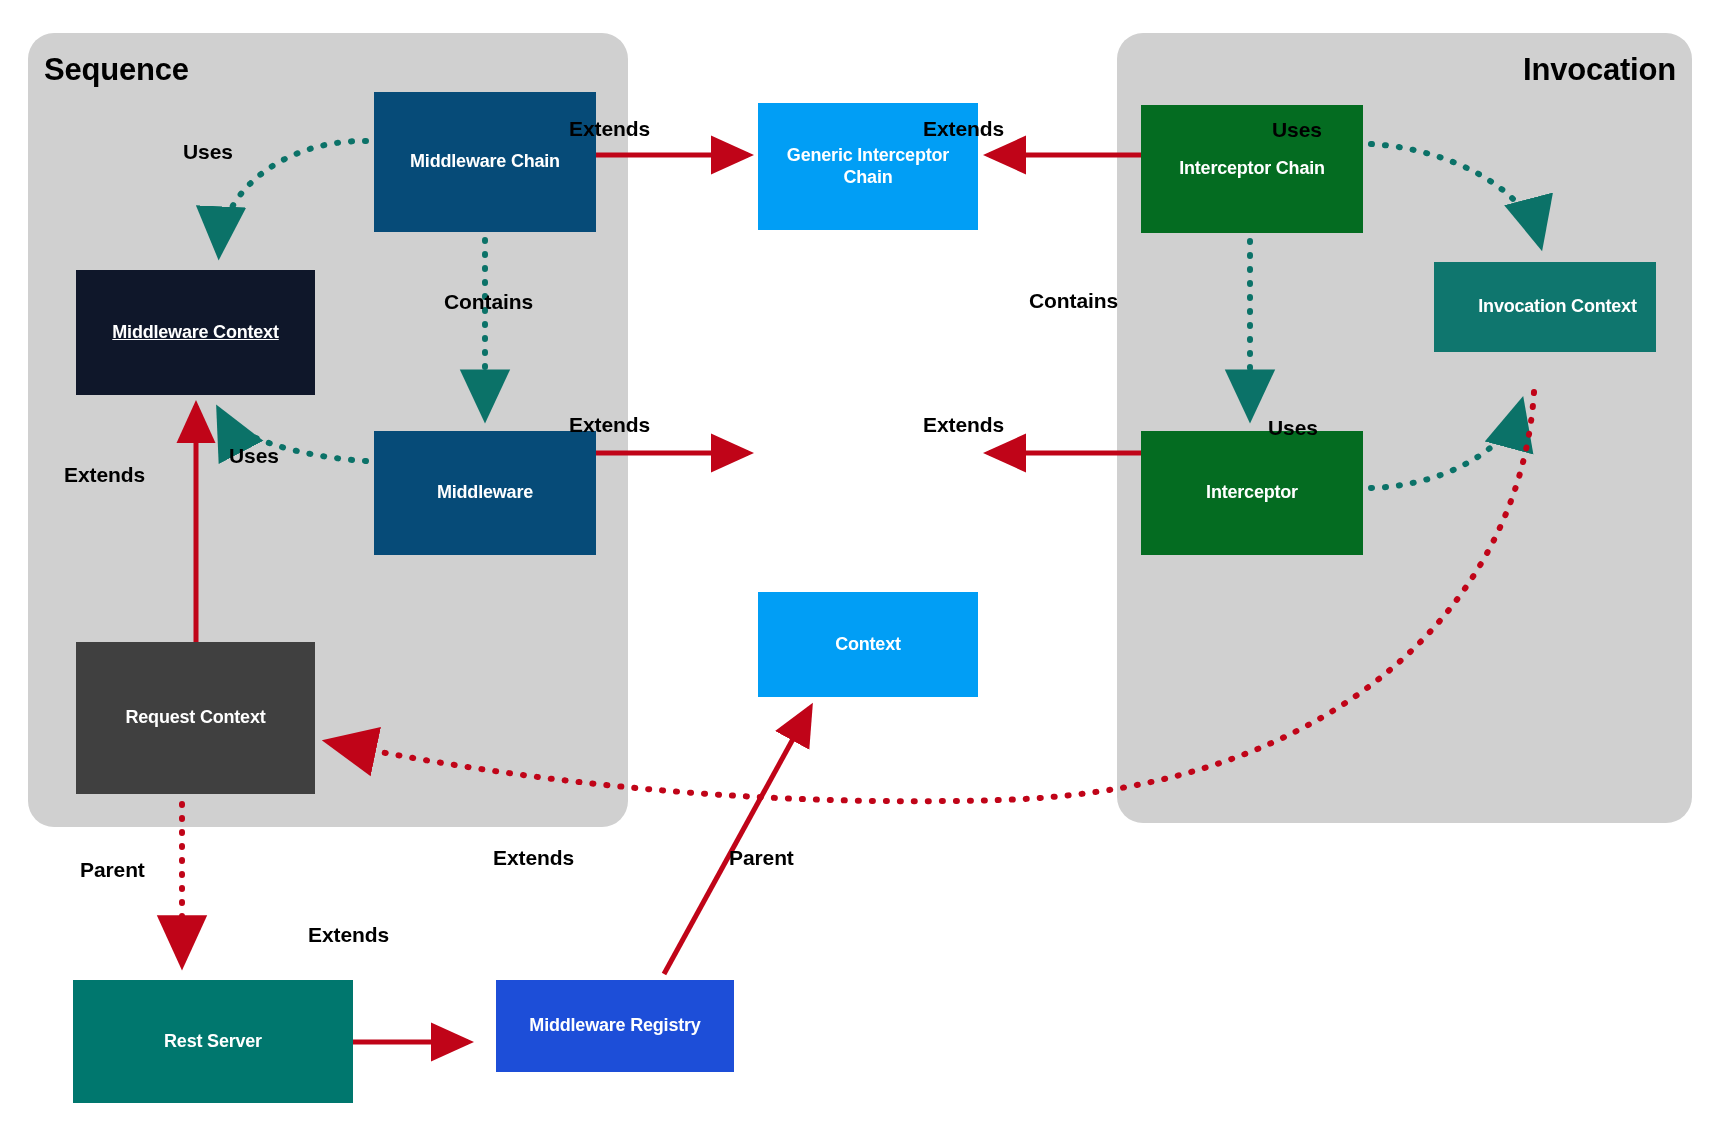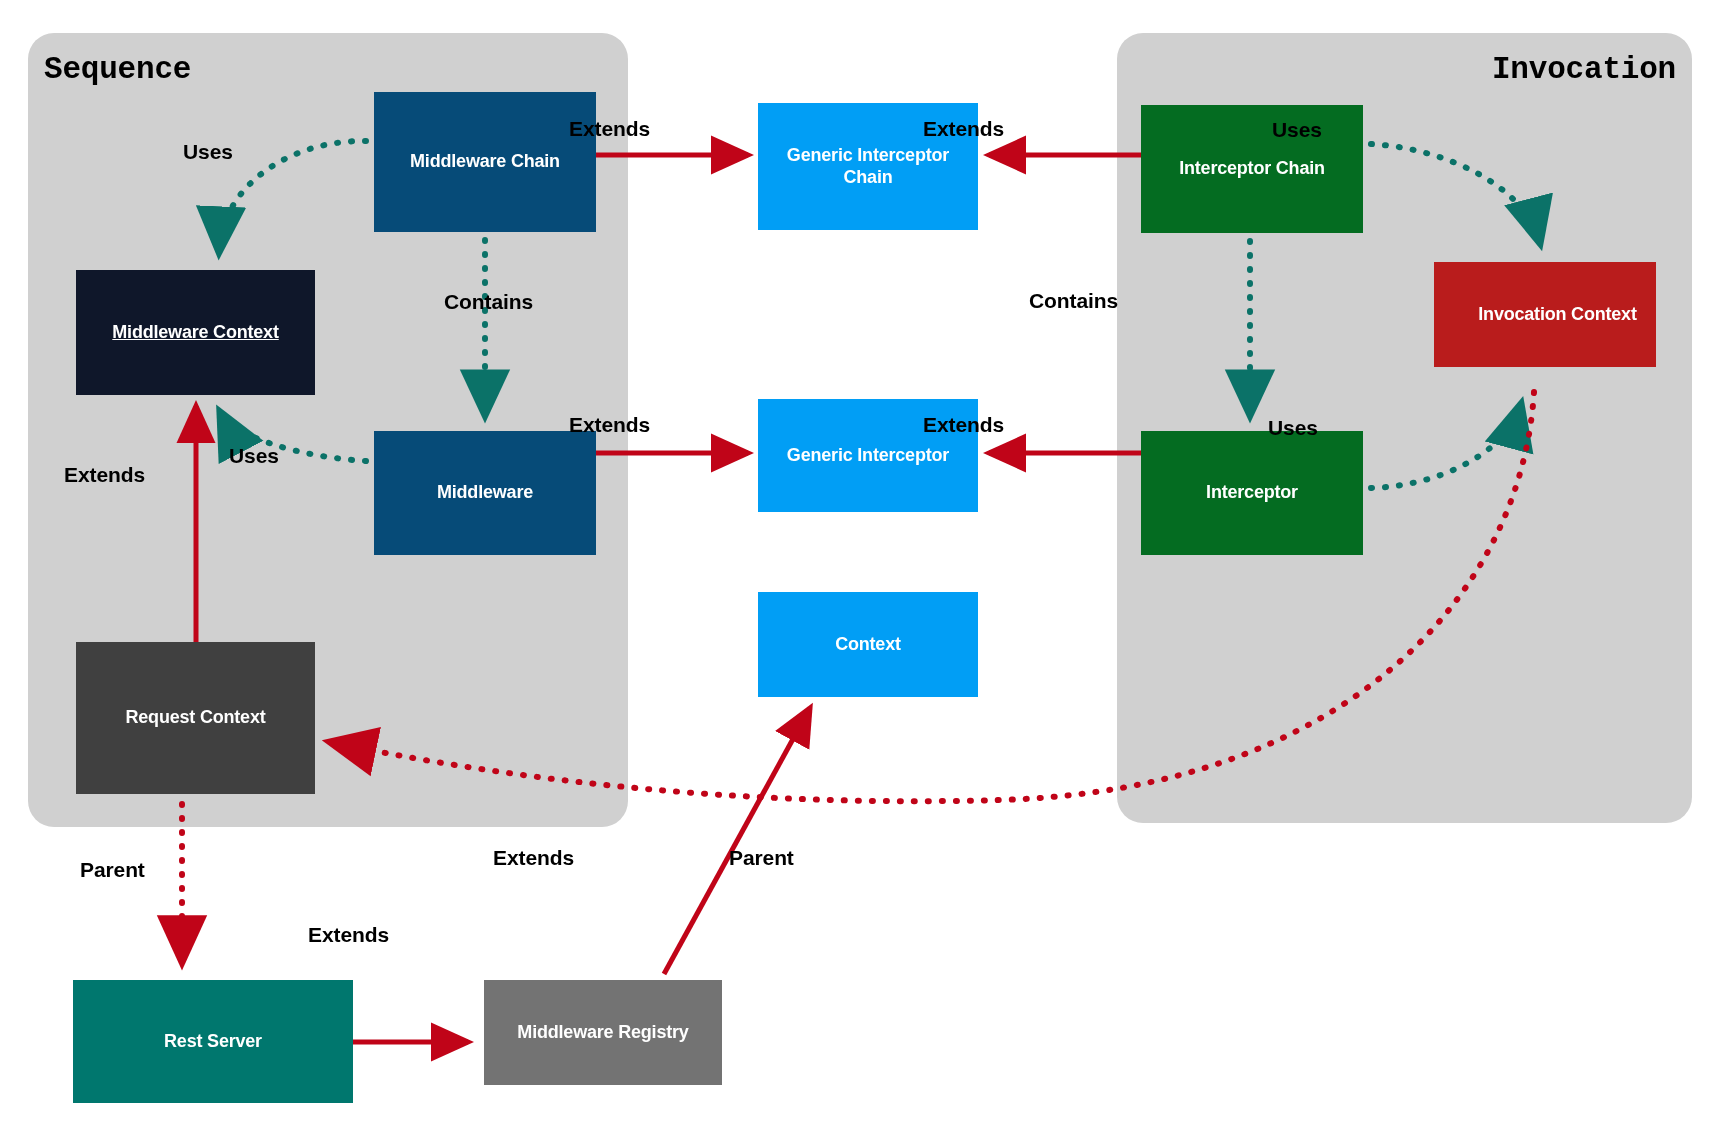--- a/index.html
+++ b/index.html
@@ -1,19 +1,19 @@
 <!DOCTYPE html>
 <html><head>
 <meta charset="utf-8">
 <style>
   html,body{margin:0;padding:0;background:#fff;}
   #stage{position:relative;width:1720px;height:1144px;background:#ffffff;
          font-family:"Liberation Sans","DejaVu Sans",sans-serif;overflow:hidden;}
   .panel{position:absolute;background:#d0d0d0;border-radius:26px;}
-  .panel-title{position:absolute;font-size:31px;font-weight:bold;color:#000;letter-spacing:-0.2px;font-family:Liberation Mono, monospace;}
+  .panel-title{position:absolute;font-size:31px;font-weight:bold;color:#000;letter-spacing:-0.2px;}
   .node{position:absolute;display:flex;align-items:center;justify-content:center;
         text-align:center;color:#fff;font-size:18px;font-weight:bold;line-height:1.18;
         letter-spacing:-0.2px;padding:2px 6px;box-sizing:border-box;}
   .edge-label{position:absolute;font-size:21px;font-weight:bold;color:#000;white-space:nowrap;letter-spacing:-0.1px;}
   svg.wires{position:absolute;left:0;top:0;width:1720px;height:1144px;pointer-events:none;}
 </style>
 </head>
 <body>
 
 <div id="stage">
@@ -72,33 +72,32 @@
   <div class="node" style="left:374px;top:92px;width:222px;height:140px;background:#064b78;">Middleware Chain</div>
 
   <div class="node" style="left:76px;top:270px;width:239px;height:125px;background:#0f172a;text-decoration:underline;">Middleware Context</div>
 
   <div class="node" style="left:374px;top:431px;width:222px;height:124px;background:#064b78;">Middleware</div>
 
   <div class="node" style="left:76px;top:642px;width:239px;height:152px;background:#404040;">Request Context</div>
 
   <div class="node" style="left:758px;top:103px;width:220px;height:127px;background:#019ef5;">Generic Interceptor Chain</div>
 
-  <div class="node" style="left:758px;top:399px;width:220px;height:113px;background:#019ef5;">Generic Interceptor</div>
 
   <div class="node" style="left:758px;top:592px;width:220px;height:105px;background:#019ef5;">Context</div>
 
   <div class="node" style="left:1141px;top:105px;width:222px;height:128px;background:#046c21;">Interceptor Chain</div>
 
-  <div class="node" style="left:1434px;top:262px;width:222px;height:105px;background:#b91c1c;padding-left:31px;">Invocation Context</div>
+  <div class="node" style="left:1434px;top:262px;width:222px;height:90px;background:#0f766e;padding-left:31px;">Invocation Context</div>
 
   <div class="node" style="left:1141px;top:431px;width:222px;height:124px;background:#046c21;">Interceptor</div>
 
   <div class="node" style="left:73px;top:980px;width:280px;height:123px;background:#00776e;">Rest Server</div>
 
-  <div class="node" style="left:484px;top:980px;width:238px;height:105px;background:#737373;">Middleware Registry</div>
+  <div class="node" style="left:496px;top:980px;width:238px;height:92px;background:#1d4ed8;">Middleware Registry</div>
 
   <div class="edge-label" style="left:183px;top:140px;">Uses</div>
   <div class="edge-label" style="left:569px;top:117px;">Extends</div>
   <div class="edge-label" style="left:923px;top:117px;">Extends</div>
   <div class="edge-label" style="left:1272px;top:118px;">Uses</div>
   <div class="edge-label" style="left:444px;top:290px;">Contains</div>
   <div class="edge-label" style="left:1029px;top:289px;">Contains</div>
   <div class="edge-label" style="left:64px;top:463px;">Extends</div>
   <div class="edge-label" style="left:229px;top:444px;">Uses</div>
   <div class="edge-label" style="left:569px;top:413px;">Extends</div>

